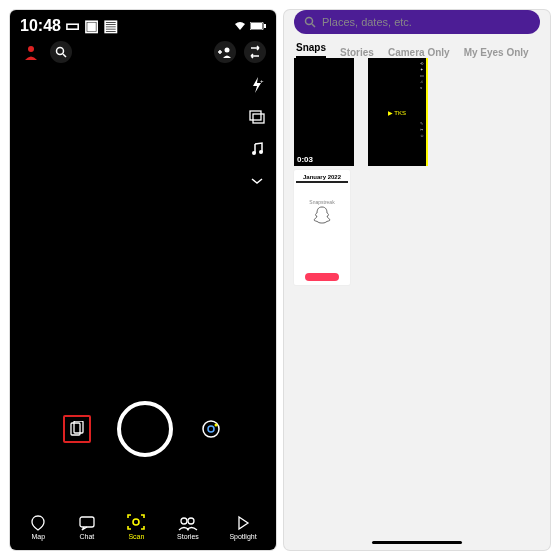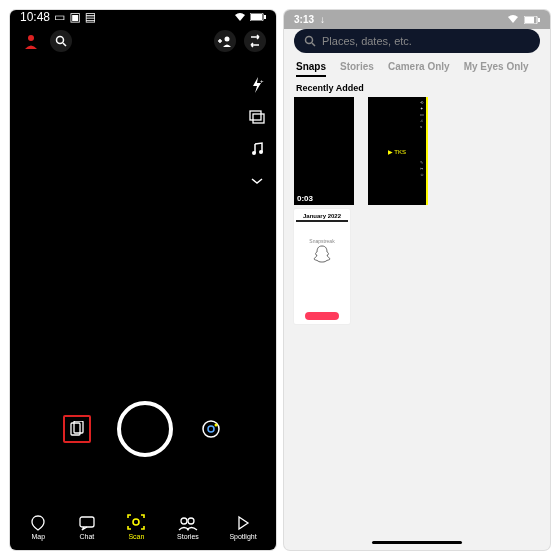--- a/index.html
+++ b/index.html
@@ -1,42 +1,42 @@
 <!DOCTYPE html>
 <html><head>
 <meta charset="utf-8">
 <style>
   * { box-sizing: border-box; margin: 0; padding: 0; font-family: -apple-system, Helvetica, Arial, sans-serif; }
   body { background: #fff; width: 560px; height: 560px; display: flex; gap: 8px; padding: 10px; }
   .phone { flex: 1; border-radius: 6px; overflow: hidden; position: relative; box-shadow: 0 0 0 1px #ddd; }
   
   .p-left { background: #000; color: #fff; display: flex; flex-direction: column; }
-  .status { display: flex; justify-content: space-between; align-items: center; padding: 0 10px 2px; font-size: 12px; font-weight: 400; }
+  .status { display: flex; justify-content: space-between; align-items: center; padding: 6px 10px 2px; font-size: 16px; font-weight: 700; }
   .status .icons { display: flex; gap: 4px; align-items: center; }
   .top-row { display: flex; justify-content: space-between; align-items: center; padding: 4px 10px; }
   .top-left, .top-right { display: flex; align-items: center; gap: 8px; }
   .circle { width: 22px; height: 22px; border-radius: 50%; display: flex; align-items: center; justify-content: center; }
   .pill { background: #1c1c1c; border-radius: 12px; }
   .side-tools { position: absolute; right: 8px; top: 64px; display: flex; flex-direction: column; gap: 10px; align-items: center; }
   .tool { width: 22px; height: 22px; display: flex; align-items: center; justify-content: center; color: #fff; }
   .camera-area { flex: 1; position: relative; }
   .shutter-row { position: absolute; bottom: 50px; left: 0; right: 0; display: flex; align-items: center; justify-content: center; gap: 26px; }
   .shutter { width: 56px; height: 56px; border: 4px solid #fff; border-radius: 50%; }
   .mem-btn { width: 28px; height: 28px; display: flex; align-items: center; justify-content: center; border: 2px solid #d22; border-radius: 2px; }
   .after-btn { width: 24px; height: 24px; display: flex; align-items: center; justify-content: center; }
   .bottom-nav { display: flex; justify-content: space-around; align-items: flex-end; padding: 6px 4px 10px; }
   .nav-item { display: flex; flex-direction: column; align-items: center; gap: 2px; font-size: 7px; color: #fff; }
   .nav-item.active { color: #fffc00; }
   
   .p-right { background: #f2f2f2; color: #000; display: flex; flex-direction: column; }
   .status-r { background: #aaa; color: #fff; display: flex; justify-content: space-between; padding: 4px 10px; font-size: 10px; font-weight: 600; }
   .mem-header { display: flex; align-items: center; justify-content: space-between; padding: 10px 14px 6px; }
   .mem-title { font-weight: 700; font-size: 14px; }
-  .search { margin: 0 10px 8px; background: #0f172a; border-radius: 16px; display: flex; align-items: center; gap: 6px; padding: 6px 10px; font-size: 11px; color: #888; }
-  .tabs { display: flex; gap: 14px; padding: 0 12px 0; font-size: 10px; color: #999; font-weight: 600; }
+  .search { margin: 0 10px 8px; background: #4c1d95; border-radius: 16px; display: flex; align-items: center; gap: 6px; padding: 6px 10px; font-size: 11px; color: #888; }
+  .tabs { display: flex; gap: 14px; padding: 0 12px 0; font-size: 10px; color: #999; font-weight: 600; align-items: flex-end; }
   .tab.active { color: #000; border-bottom: 2px solid #000; padding-bottom: 3px; }
   .sec-title { font-size: 9px; font-weight: 700; padding: 6px 12px 4px; }
   .grid { display: flex; gap: 14px; padding: 0 10px; }
   .thumb { position: relative; width: 60px; height: 108px; background: #000; color: #fff; font-size: 7px; }
   .thumb .dur { position: absolute; bottom: 2px; left: 3px; font-size: 8px; font-weight: 600; }
   .thumb2 { border-right: 2px solid #fffc00; }
   .thumb2 .tag { position: absolute; top: 50%; left: 50%; transform: translate(-50%,-50%); font-size: 6px; color: #fffc00; }
   .thumb-tools { position: absolute; right: 2px; top: 3px; display: flex; flex-direction: column; gap: 1px; font-size: 4px; color: #ccc; }
   .jan-thumb { margin: 4px 10px; width: 56px; background: #fff; border-radius: 2px; display: flex; flex-direction: column; align-items: center; padding: 4px 2px; box-shadow: 0 0 0 1px #eee; }
   .jan-head { font-size: 6px; font-weight: 700; align-self: stretch; text-align: center; color: #000; margin-bottom: 1px; }
@@ -183,58 +183,37 @@
     <div class="nav-item">
       <svg width="16" height="16" viewBox="0 0 16 16">
           <path d="M4 2 L13 8 L4 14 Z" fill="none" stroke="#fff" stroke-width="1.3"></path>
         </svg>
       <span>Spotlight</span>
     </div>
   </div>
 </div>
 
 <div class="phone p-right">
-  <div class="status-r">
-    <div class="icons" style="display:flex;gap:6px;align-items:center;">
-      <span>3:13</span>
-      <span>↓</span>
-    </div>
-    <div class="icons" style="display:flex;gap:5px;align-items:center;">
-      <span>
-        <svg width="12" height="9" viewBox="0 0 12 9">
-            <path d="M6 8 L1 2 Q6 -2 11 2 Z" fill="#fff"></path>
-          </svg>
-      </span>
-      <span>
-        <svg width="16" height="8" viewBox="0 0 16 8">
-            <rect x="0" y="0" width="13" height="8" rx="1" fill="none" stroke="#fff"></rect>
-            <rect x="1" y="1" width="9" height="6" fill="#fff"></rect>
-            <rect x="14" y="2" width="2" height="4" fill="#fff"></rect>
-          </svg>
-      </span>
-    </div>
-  </div>
 
 
   <div class="search">
     <svg width="12" height="12" viewBox="0 0 12 12">
         <circle cx="5" cy="5" r="3.5" fill="none" stroke="#888" stroke-width="1.5"></circle>
         <line x1="8" y1="8" x2="11" y2="11" stroke="#888" stroke-width="1.5"></line>
       </svg>
     <span>Places, dates, etc.</span>
   </div>
 
   <div class="tabs">
     <span class="tab active">Snaps</span>
     <span class="tab">Stories</span>
     <span class="tab">Camera Only</span>
     <span class="tab">My Eyes Only</span>
   </div>
 
-  <div class="sec-title">Recently Added</div>
   <div class="grid">
     <div class="thumb">
       <span class="dur">0:03</span>
     </div>
     <div class="thumb thumb2">
       <div class="thumb-tools">
         <span>⟲</span>
           <span>✦</span>
           <span>▭</span>
           <span>♫</span>

